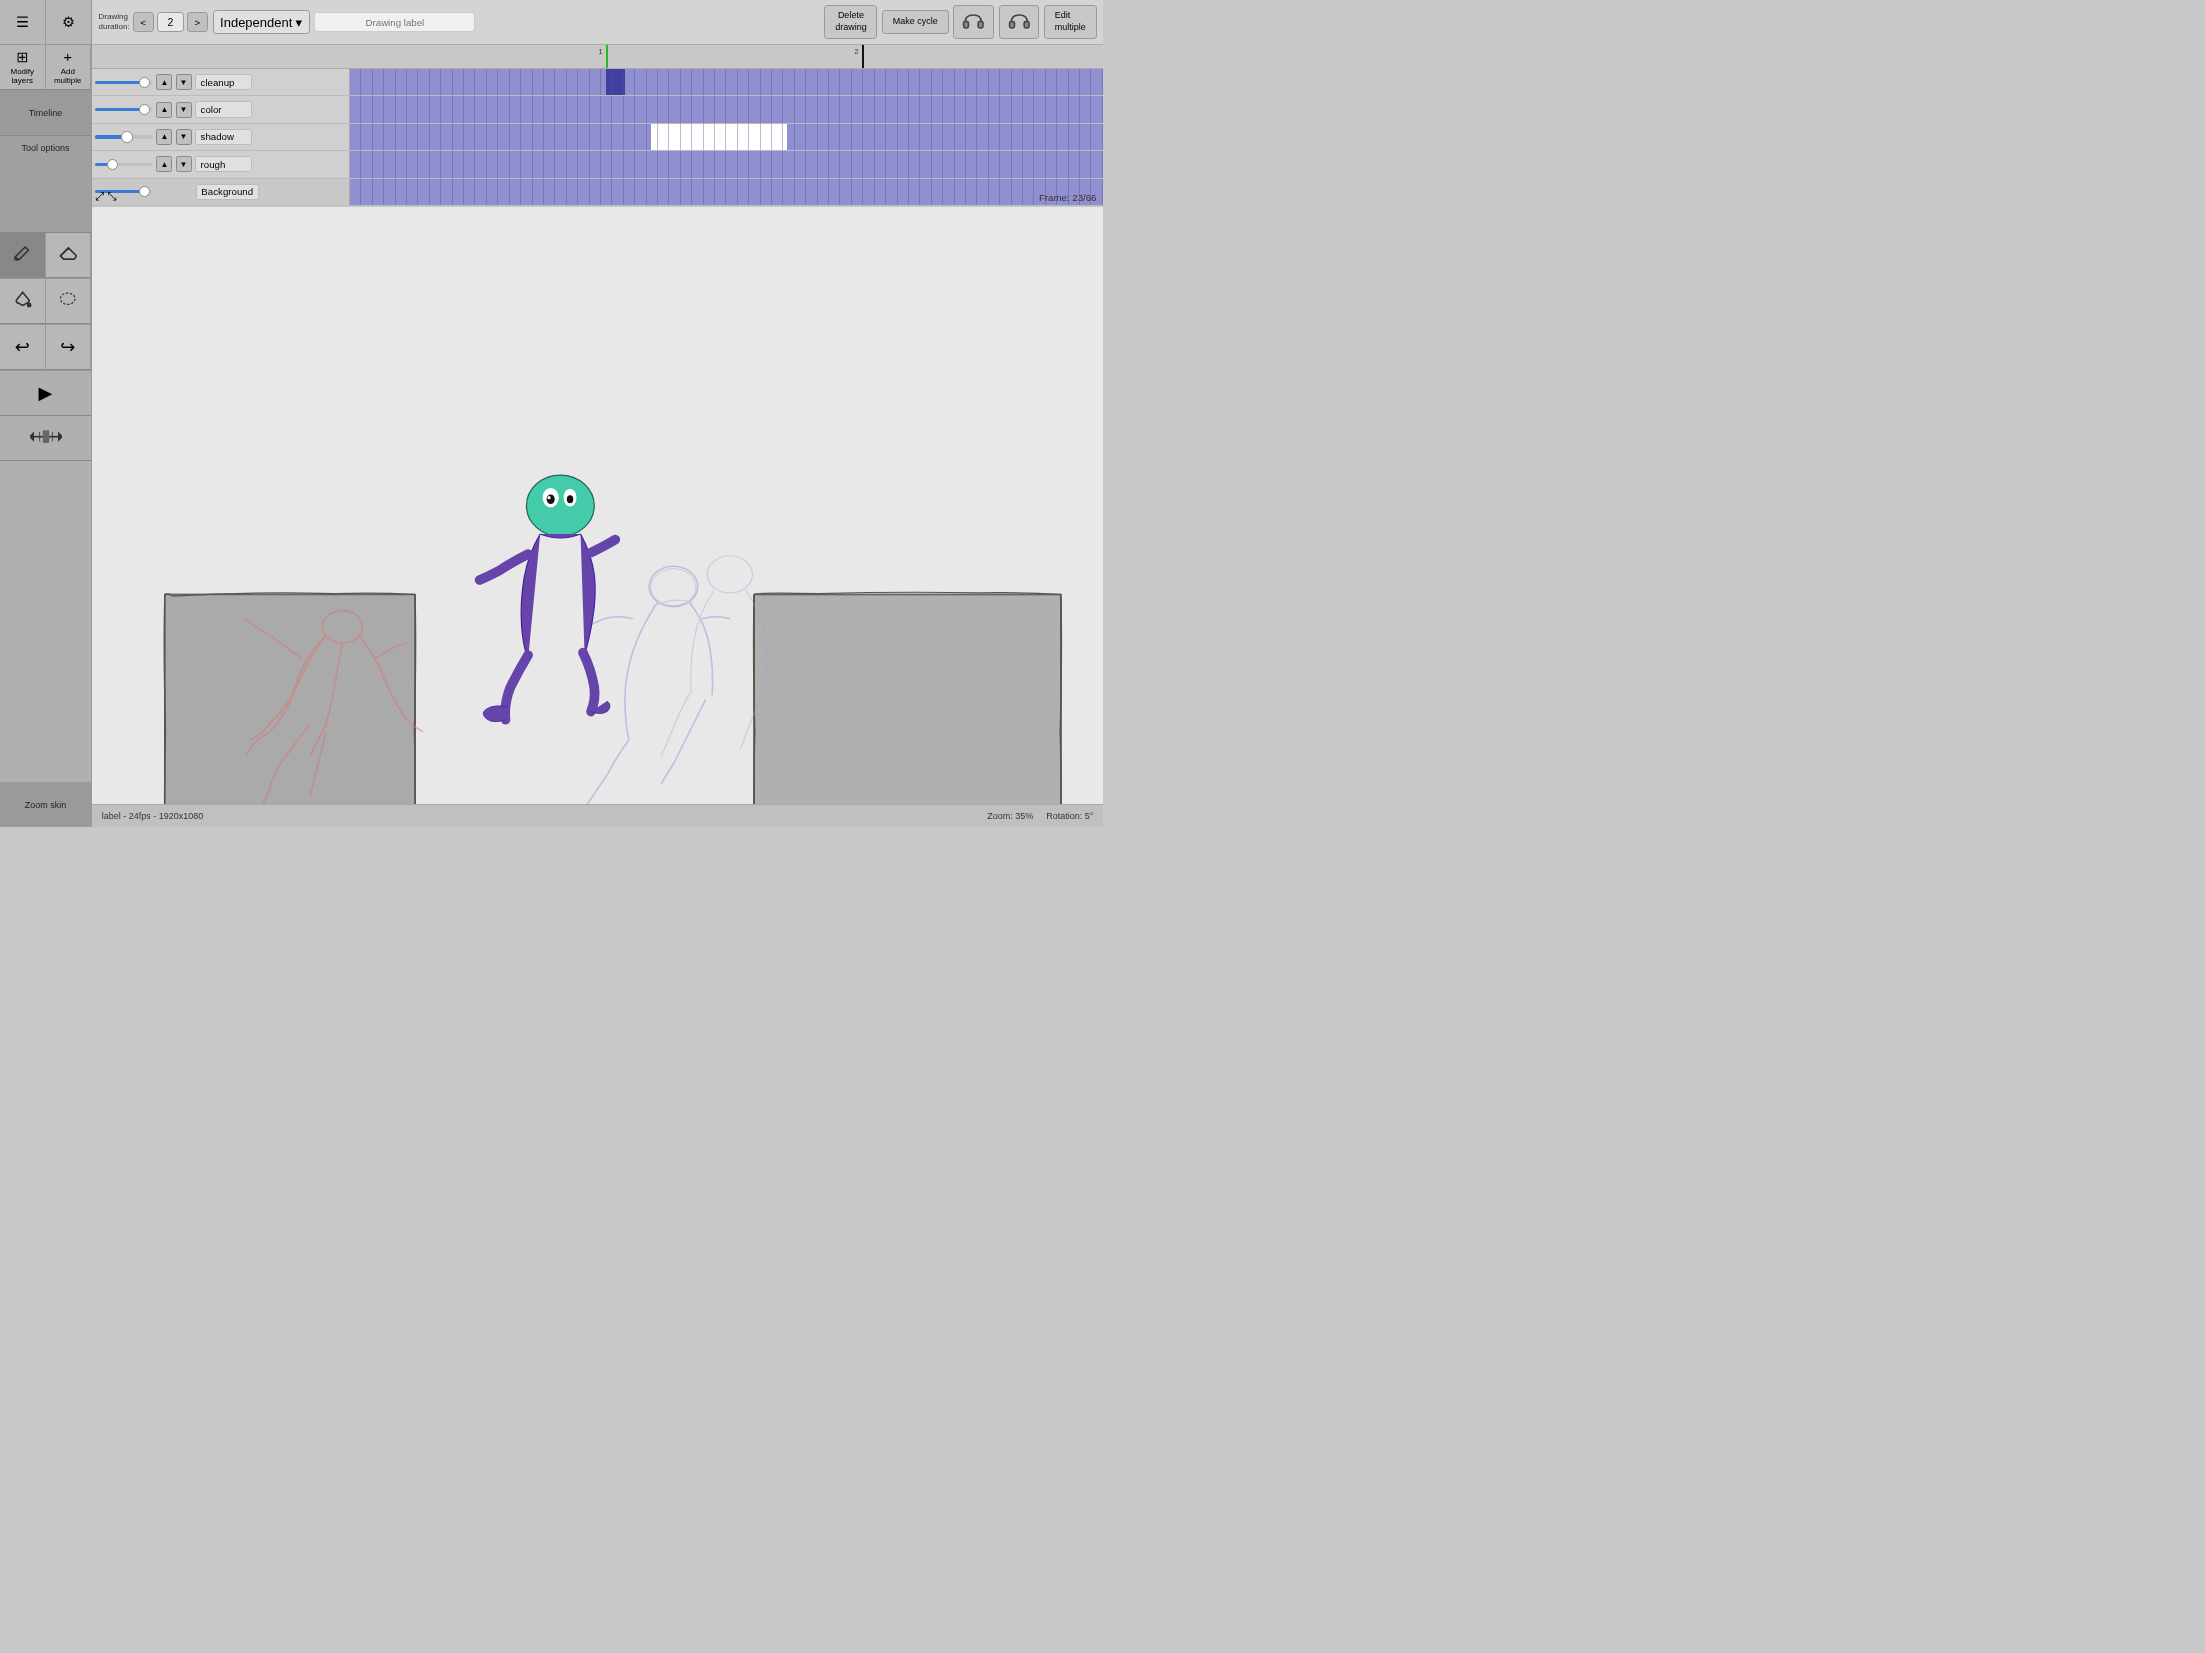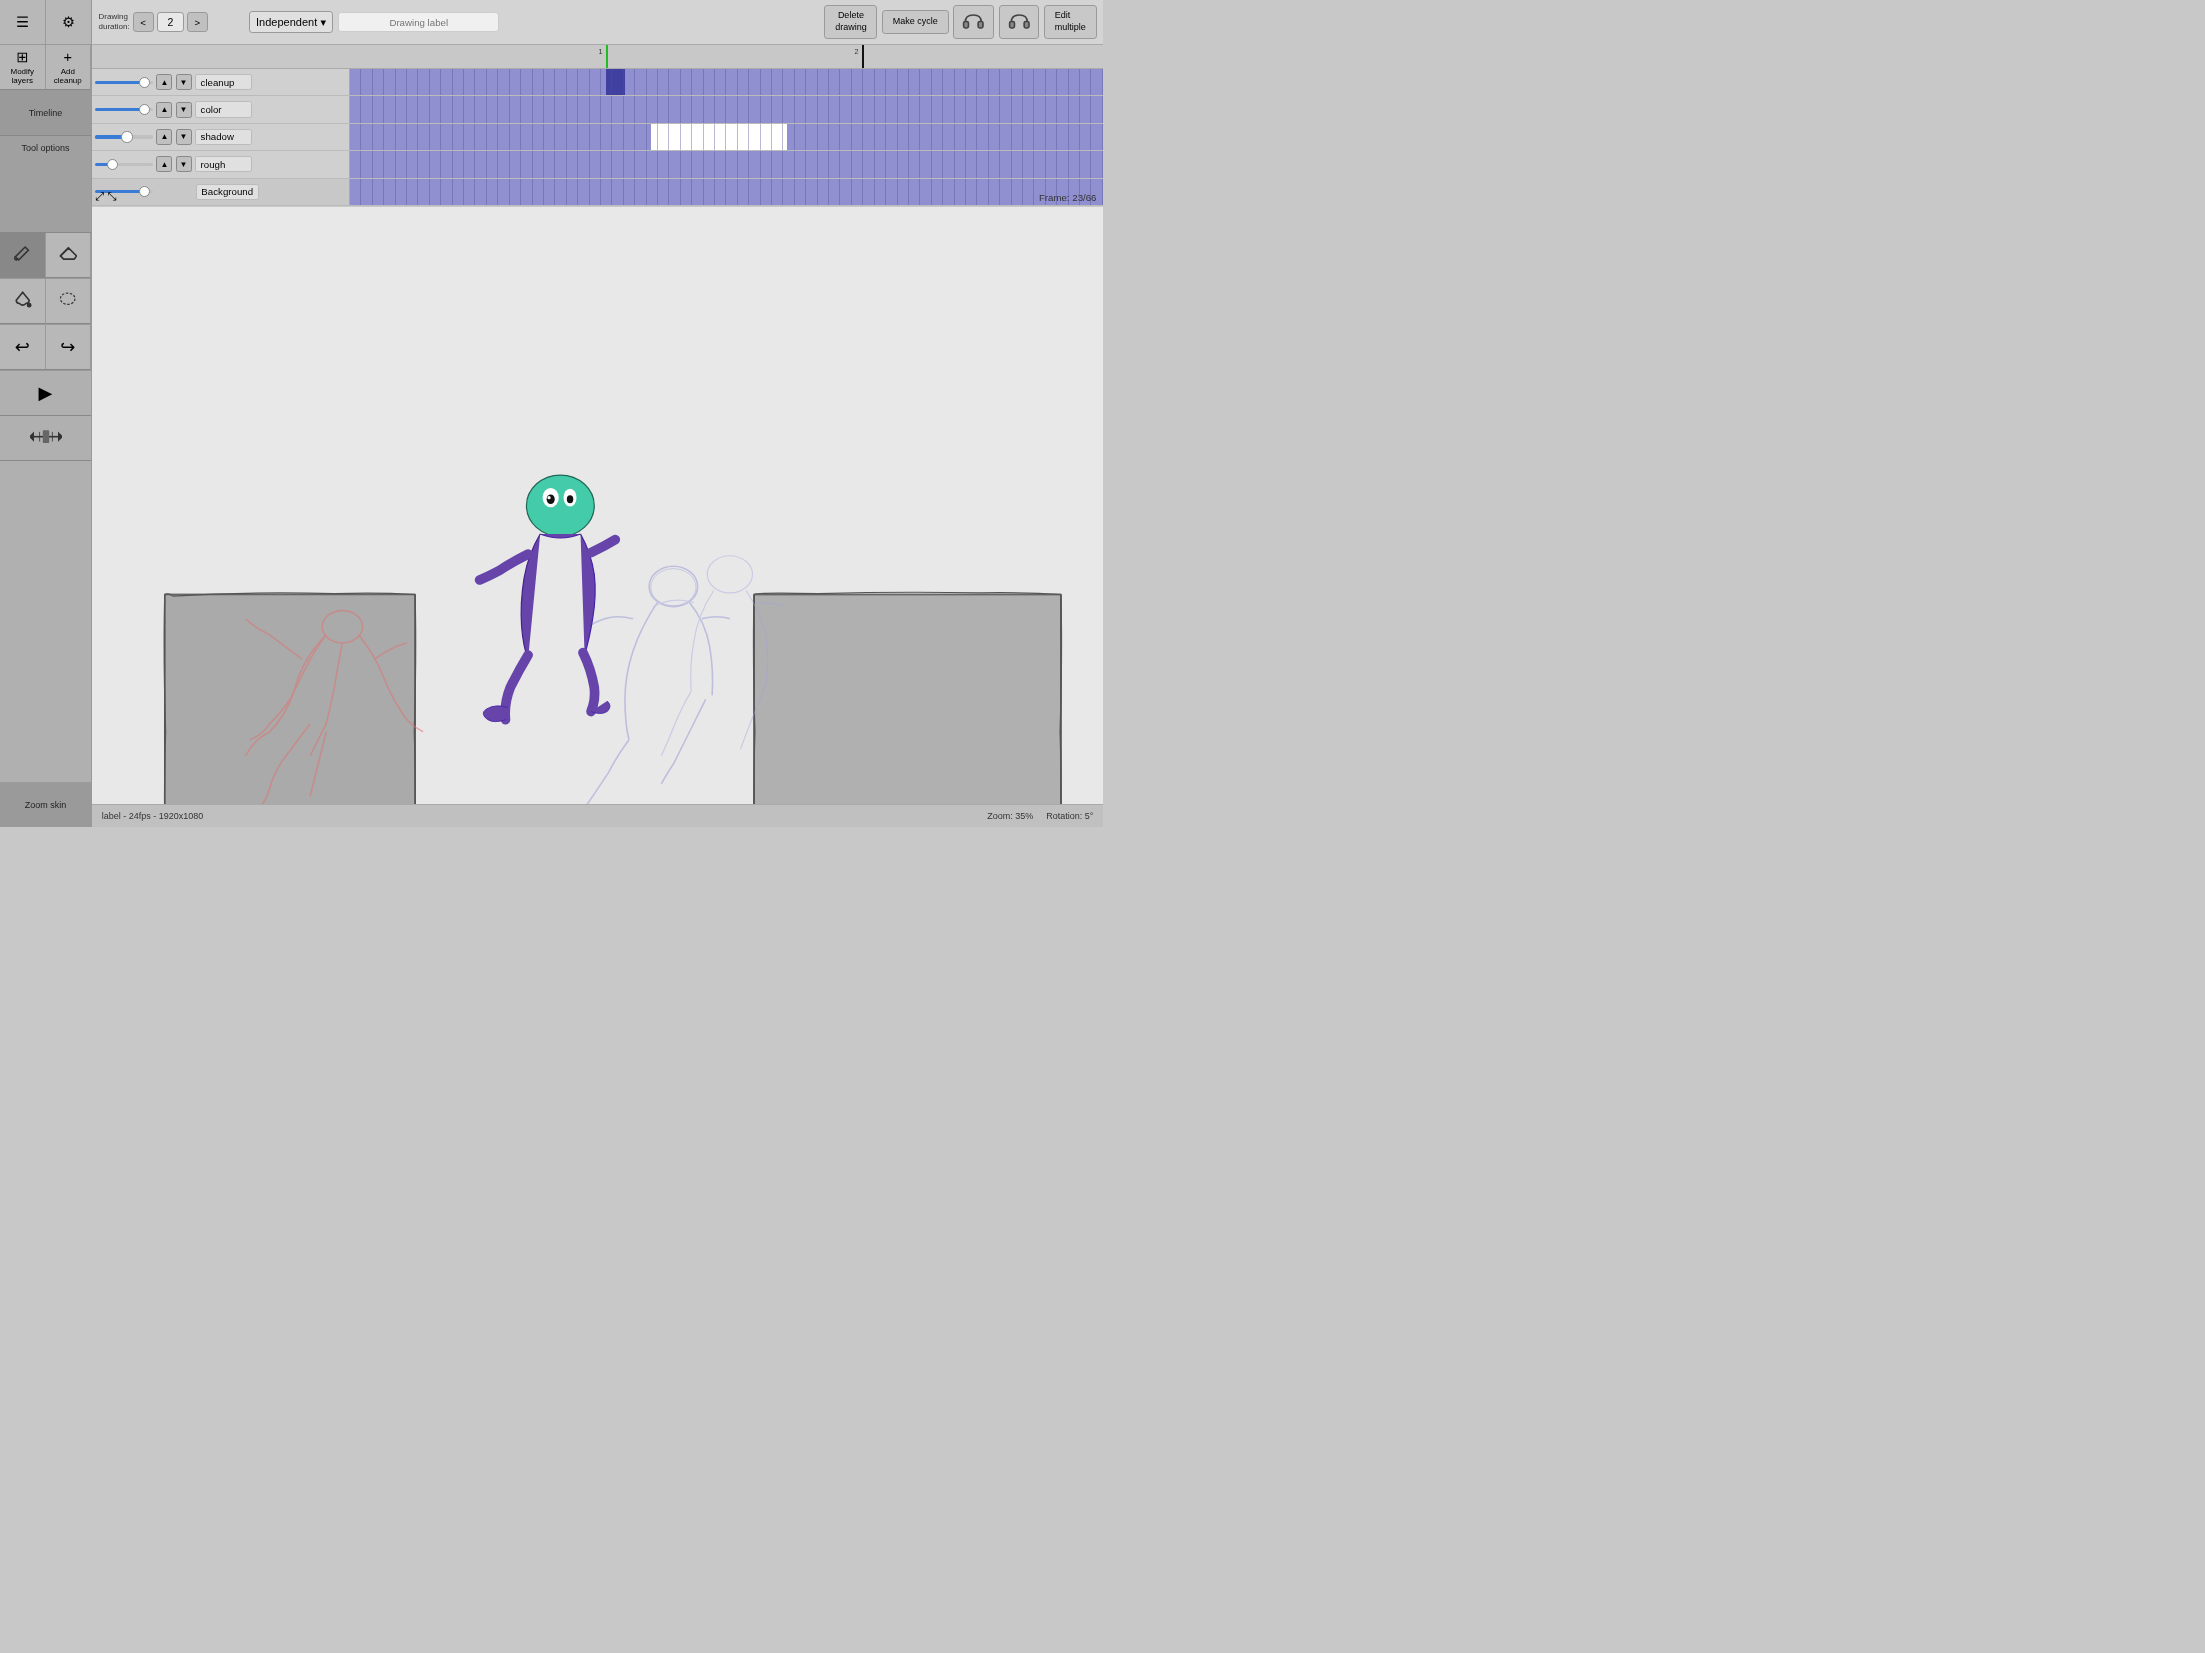--- a/index.html
+++ b/index.html
@@ -13,21 +13,21 @@
     }
     .toolbar-group { display: flex; align-items: center; gap: 3.2px; }
     .toolbar-label { font-size: 9px; color: #333; }
     .toolbar-btn {
       background: #c0c0c0; border: 0.8px solid #999; border-radius: 3.2px;
       padding: 3.2px 6.5px; font-size: 9.7px; cursor: pointer; min-width: 19.4px; text-align: center;
     }
     .toolbar-num { background: #e8e8e8; border: 0.8px solid #999; border-radius: 3.2px; padding: 3.2px 9.7px; font-size: 10.5px; }
     .toolbar-select {
       background: #e0e0e0; border: 0.8px solid #999; border-radius: 3.2px;
-      padding: 3.2px 6.5px; font-size: 11px; cursor: pointer; display: flex; align-items: center; gap: 3.2px; margin-left: 36px;
+      padding: 3.2px 6.5px; font-size: 13px; cursor: pointer; display: flex; align-items: center; gap: 3.2px;
     }
     .drawing-label-input {
       background: #f0f0f0; border: 0.8px solid #ccc; border-radius: 3.2px;
       padding: 3.2px 9.7px; font-size: 9.7px; width: 161px; color: #aaa; text-align: center;
     }
     .spacer { flex: 1; }
     .toolbar-action-btn {
       background: #c8c8c8; border: 0.8px solid #999; border-radius: 3.2px;
       padding: 4.8px 9.7px; font-size: 9px; cursor: pointer; text-align: center; min-width: 48px;
     }
@@ -164,21 +164,21 @@
 
   <div class="sidebar-section">
     <button class="sidebar-btn">
       <span class="icon">⊞</span>
       <span style="font-size:8px; white-space:pre-line; text-align:center;">Modify
 layers</span>
     </button>
     <button class="sidebar-btn">
       <span class="icon">+</span>
       <span style="font-size:8px; white-space:pre-line; text-align:center;">Add
-cleanup</span>
+multiple</span>
     </button>
   </div>
 
   <button class="sidebar-full-btn">
     <span>Timeline</span>
   </button>
 
   <button class="sidebar-full-btn" style="background:#a0a0a0; height:97px; flex-direction:column; justify-content:flex-start; padding-top:6.5px;">
     <span>Tool options</span>
   </button>

